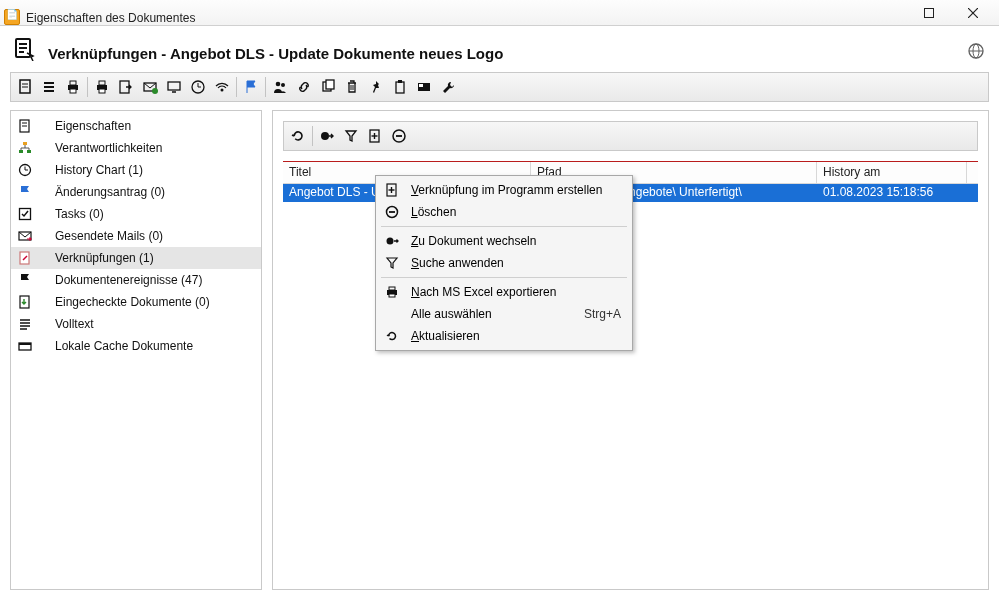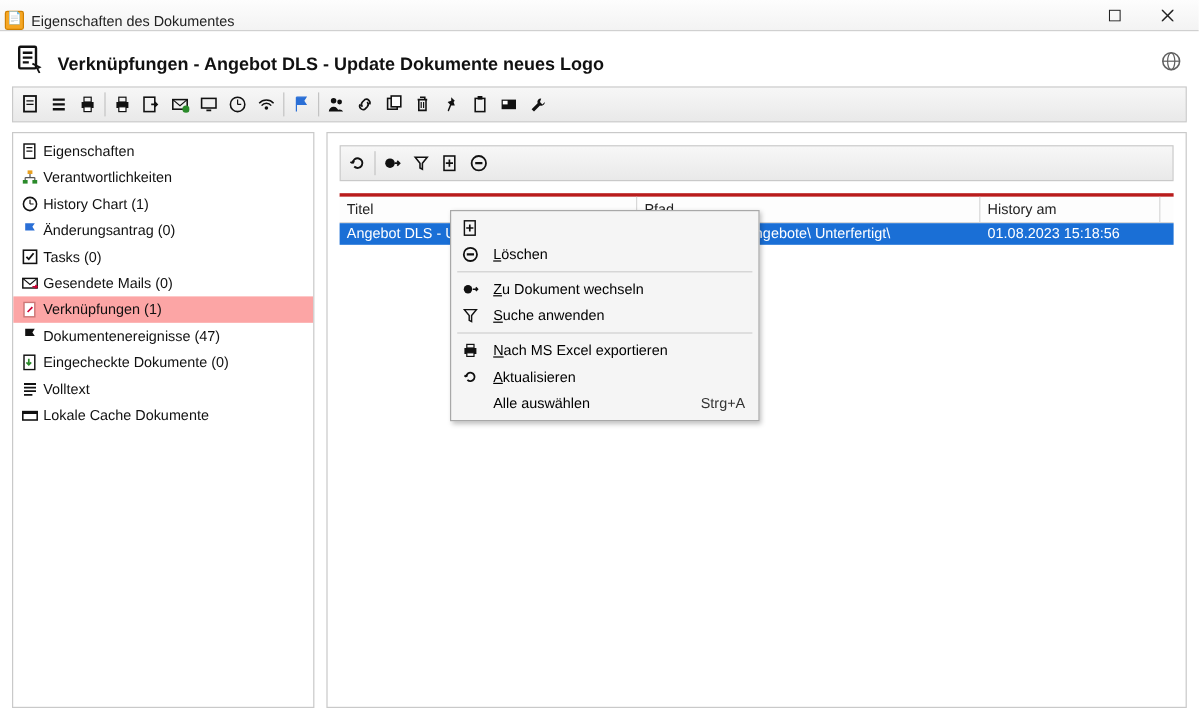--- a/index.html
+++ b/index.html
@@ -20,31 +20,31 @@
 .header .globe { width: 22px; height: 22px; opacity: 0.85; display:flex; align-items:center; justify-content:center; }
 
 
 .toolbar { height: 30px; background: linear-gradient(#f7f7f7,#e9e9e9); border: 1px solid #c9c9c9; margin: 0 10px; display: flex; align-items: center; padding: 0 2px; }
 .toolbar .tbtn { width: 24px; height: 24px; display: flex; align-items: center; justify-content: center; color: #222; }
 .toolbar .sep { width: 1px; height: 20px; background: #c3c3c3; margin: 0 2px; }
 
 
 .body { display: flex; padding: 8px 10px 4px 10px; gap: 10px; height: 492px; }
 .sidebar { width: 252px; border: 1px solid #c9c9c9; background: #fff; padding: 4px 0; overflow: auto; }
-.nav-item { display: flex; align-items: center; height: 22px; padding: 0 6px; gap: 3px; cursor: default; }
-.nav-item.selected { background: #fca5a5; }
+.nav-item { display: flex; align-items: center; height: 22px; padding: 0 6px; gap: 22px; cursor: default; }
+.nav-item.selected { background: #e5e5e5; }
 .nav-item .nicon { width: 16px; height: 16px; display: flex; align-items: center; justify-content: center; font-size: 13px; }
 .nav-item .nlabel { font-size: 12px; color: #111; }
 
 .main { flex: 1; border: 1px solid #c9c9c9; background: #fff; display: flex; flex-direction: column; position: relative; }
 .subtoolbar { height: 30px; background: linear-gradient(#f7f7f7,#e9e9e9); border: 1px solid #c9c9c9; margin: 10px; display: flex; align-items: center; padding: 0 2px; }
 .subtoolbar .tbtn { width: 24px; height: 24px; display: flex; align-items: center; justify-content: center; }
 .subtoolbar .sep { width: 1px; height: 20px; background: #c3c3c3; margin: 0 2px; }
 
-.table-wrap { margin: 0 10px 10px 10px; border-top: 3px solid #b91c1c; flex: 1; position: relative; }
+.table-wrap { margin: 0 10px 10px 10px; border-top: 1px solid #b91c1c; flex: 1; position: relative; }
 .thead { display: flex; height: 22px; background: #fdfdfd; border-bottom: 1px solid #d8d8d8; }
 .thead .th { border-right: 1px solid #d8d8d8; padding: 3px 6px; font-size: 12px; color: #222; }
 .trow { display: flex; height: 18px; background: #1a6fd6; color: #fff; }
 .trow .td { padding: 1px 6px; font-size: 12px; white-space: nowrap; overflow: hidden; }
 
 
 .ctxmenu { position: absolute; background: #f5f5f5; border: 1px solid #a8a8a8; box-shadow: 2px 2px 4px rgba(0,0,0,0.25); padding: 3px; width: 258px; font-size: 12px; }
 .ctxmenu .mi { display: flex; align-items: center; height: 22px; padding: 0 8px 0 4px; gap: 10px; }
 .ctxmenu .mi .micon { width: 18px; display: flex; justify-content: center; }
 .ctxmenu .mi .mlabel { flex: 1; }
@@ -377,20 +377,21 @@
 
     <div class="ctxmenu" id="ctxmenu" style="left:102px; top:64px;">
         <div class="mi">
           <span class="micon">
             <svg width="14" height="14">
               <rect x="2" y="1" width="9" height="12" fill="none" stroke="#111" stroke-width="1.2"></rect>
               <line x1="6.5" y1="4" x2="6.5" y2="10" stroke="#111" stroke-width="1.4"></line>
               <line x1="3.5" y1="7" x2="9.5" y2="7" stroke="#111" stroke-width="1.4"></line>
             </svg>
           </span>
+          <span class="mlabel"><span class="ul">V</span>erknüpfung im Programm erstellen</span>
         </div>
         <div class="mi">
           <span class="micon">
             <svg width="14" height="14">
               <circle cx="7" cy="7" r="5.5" fill="none" stroke="#111" stroke-width="1.5"></circle>
               <line x1="4" y1="7" x2="10" y2="7" stroke="#111" stroke-width="1.8"></line>
             </svg>
           </span>
           <span class="mlabel"><span class="ul">L</span>öschen</span>
         </div>
@@ -417,31 +418,31 @@
           <span class="micon">
             <svg width="14" height="14">
               <rect x="2" y="5" width="10" height="5" fill="#111"></rect>
               <rect x="4" y="2" width="6" height="3" fill="none" stroke="#111"></rect>
               <rect x="4" y="9" width="6" height="3" fill="#fff" stroke="#111"></rect>
             </svg>
           </span>
           <span class="mlabel"><span class="ul">N</span>ach MS Excel exportieren</span>
         </div>
         <div class="mi">
-          <span class="micon">
-            <svg width="14" height="14">
-              <path d="M3.5 7 a3.5 3.5 0 1 1 1 2.5 M3.5 7 l-1.5 -1 M3.5 7 l1 -1.5" fill="none" stroke="#111" stroke-width="1.5"></path>
-            </svg>
-          </span>
-          <span class="mlabel"><span class="ul">A</span>ktualisieren</span>
-        </div>
-        <div class="mi">
           <span class="micon"></span>
           <span class="mlabel">Alle auswählen</span>
           <span class="maccel">Strg+A</span>
+        </div>
+        <div class="mi">
+          <span class="micon">
+            <svg width="14" height="14">
+              <path d="M3.5 7 a3.5 3.5 0 1 1 1 2.5 M3.5 7 l-1.5 -1 M3.5 7 l1 -1.5" fill="none" stroke="#111" stroke-width="1.5"></path>
+            </svg>
+          </span>
+          <span class="mlabel"><span class="ul">A</span>ktualisieren</span>
         </div>
       </div>
   </div>
 </div>
 
 <div class="footer">
   
   
 </div>
 

